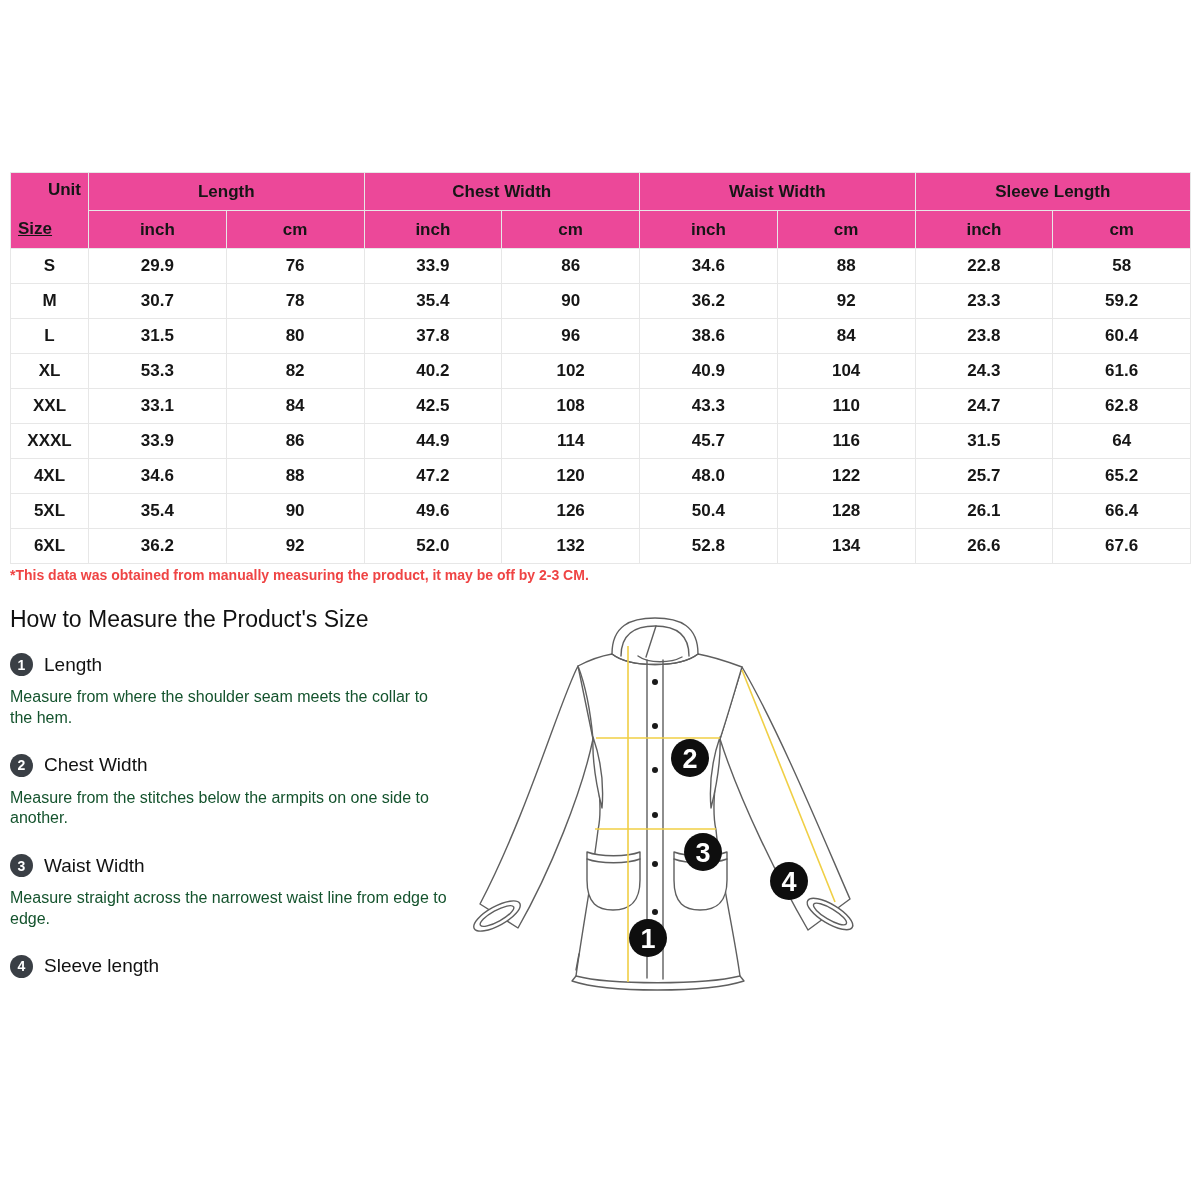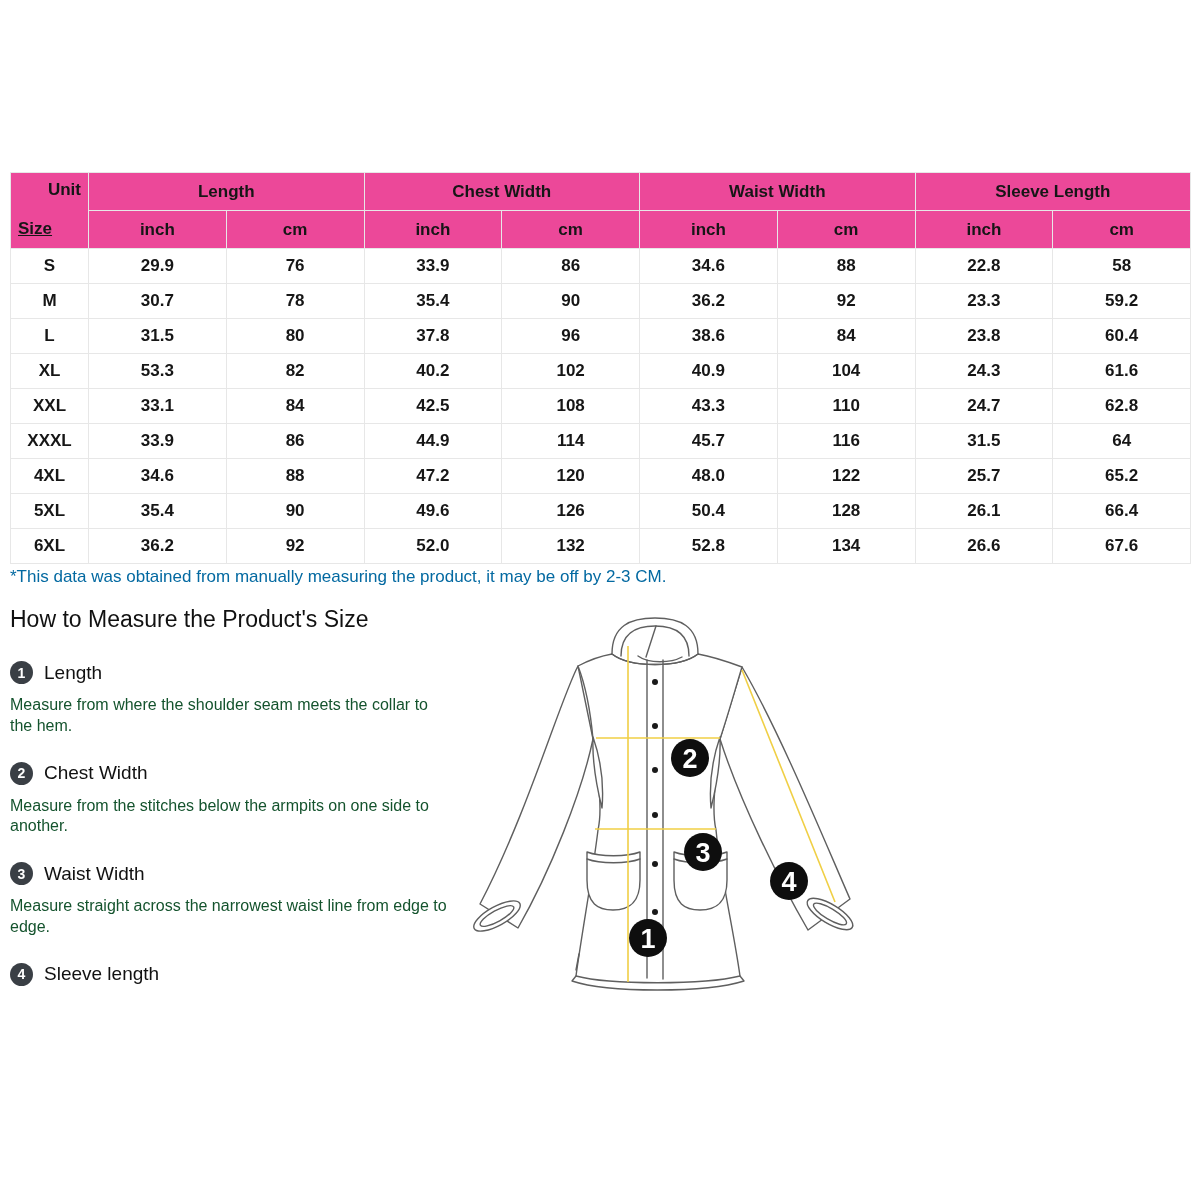--- a/index.html
+++ b/index.html
@@ -19,24 +19,24 @@
   .size-table tbody td{height:34px;background:#ffffff;}
   .corner-cell{
     position:relative;
     background-image:linear-gradient(to bottom right,
       transparent calc(50% - 0.7px), #cfcfcf calc(50% - 0.7px),
       #cfcfcf calc(50% + 0.7px), transparent calc(50% + 0.7px));
   }
   .corner-top{position:absolute;top:7px;right:7px;font-size:17px;font-weight:600;}
   .corner-bottom{position:absolute;bottom:9px;left:7px;font-size:17px;font-weight:600;text-decoration:underline;}
   
-  .note{position:absolute;left:10px;top:567px;font-size:17px;color:#0369a1;font-weight:400;}
+  .note{position:absolute;left:10px;top:567px;font-size:14px;color:#ef4444;font-weight:700;}
   
   .howto{position:absolute;left:10px;top:606px;width:452px;}
-  .howto-title{font-size:23px;font-weight:400;color:#111;margin:0 0 28px 0;}
+  .howto-title{font-size:23px;font-weight:400;color:#111;margin:0 0 20px 0;}
   .item-head{display:flex;align-items:center;gap:11px;margin:0 0 11px 0;}
   .step-badge{
     width:23px;height:23px;border-radius:50%;background:#3a3f45;color:#fff;
     font-size:14px;font-weight:700;display:flex;align-items:center;justify-content:center;
     flex:0 0 auto;
   }
   .item-title{font-size:19px;font-weight:400;color:#111;}
   .item-desc{font-size:16px;font-weight:400;line-height:1.3;color:#14532d;margin:0 0 25px 0;max-width:440px;}
   
   .jacket{position:absolute;left:450px;top:612px;width:430px;height:418px;}

